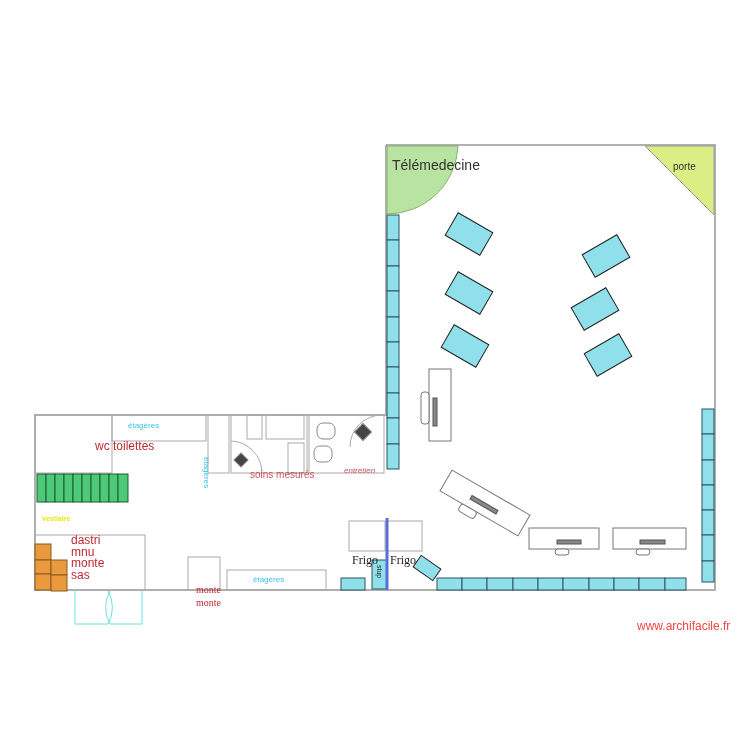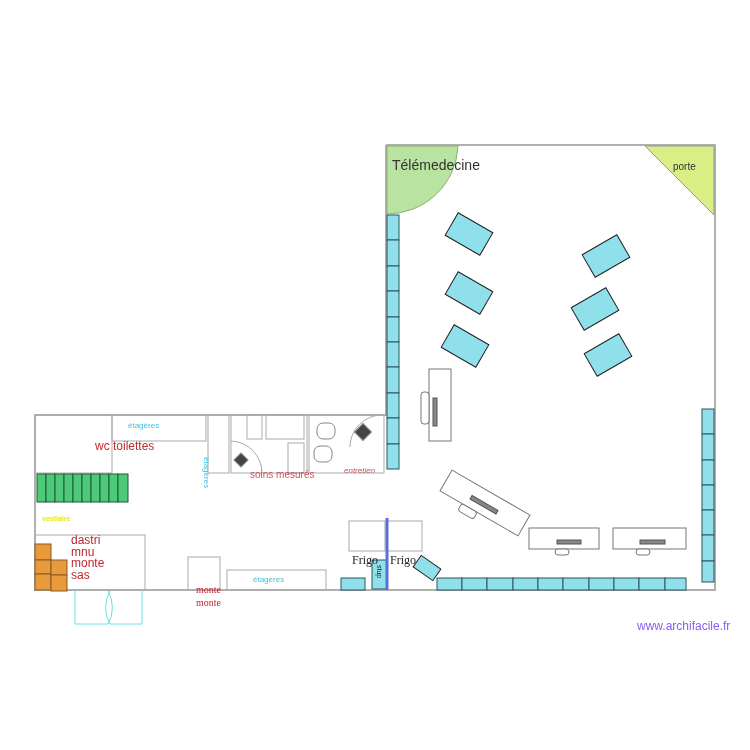--- a/index.html
+++ b/index.html
@@ -1,19 +1,19 @@
 <!DOCTYPE html>
 <html><head>
   <meta charset="utf-8">
   <style>
     html, body { margin: 0; padding: 0; background: #ffffff; }
     body { width: 750px; height: 750px; position: relative; overflow: hidden; font-family: "Liberation Sans", sans-serif; }
     #plan { position: absolute; left: 0; top: 0; width: 750px; height: 750px; }
     .abs { position: absolute; }
-    .watermark { position: absolute; left: 637px; top: 619px; font-size: 12px; color: #8b5cf6; font-family: "Liberation Sans", sans-serif; }
+    .watermark { position: absolute; left: 637px; top: 619px; font-size: 12px; color: #ef4444; font-family: "Liberation Sans", sans-serif; }
     .lbl-red { color: #c0282f; }
     .lbl-cyan { color: #3cc3e6; }
     .lbl-yellow { color: #e8e817; font-weight: bold; }
     .lbl-serif { font-family: "Liberation Serif", serif; margin-top: 23px; }
   </style>
 </head>
 <body>
 
 <svg id="plan" viewBox="0 0 750 750" xmlns="http://www.w3.org/2000/svg">
 

